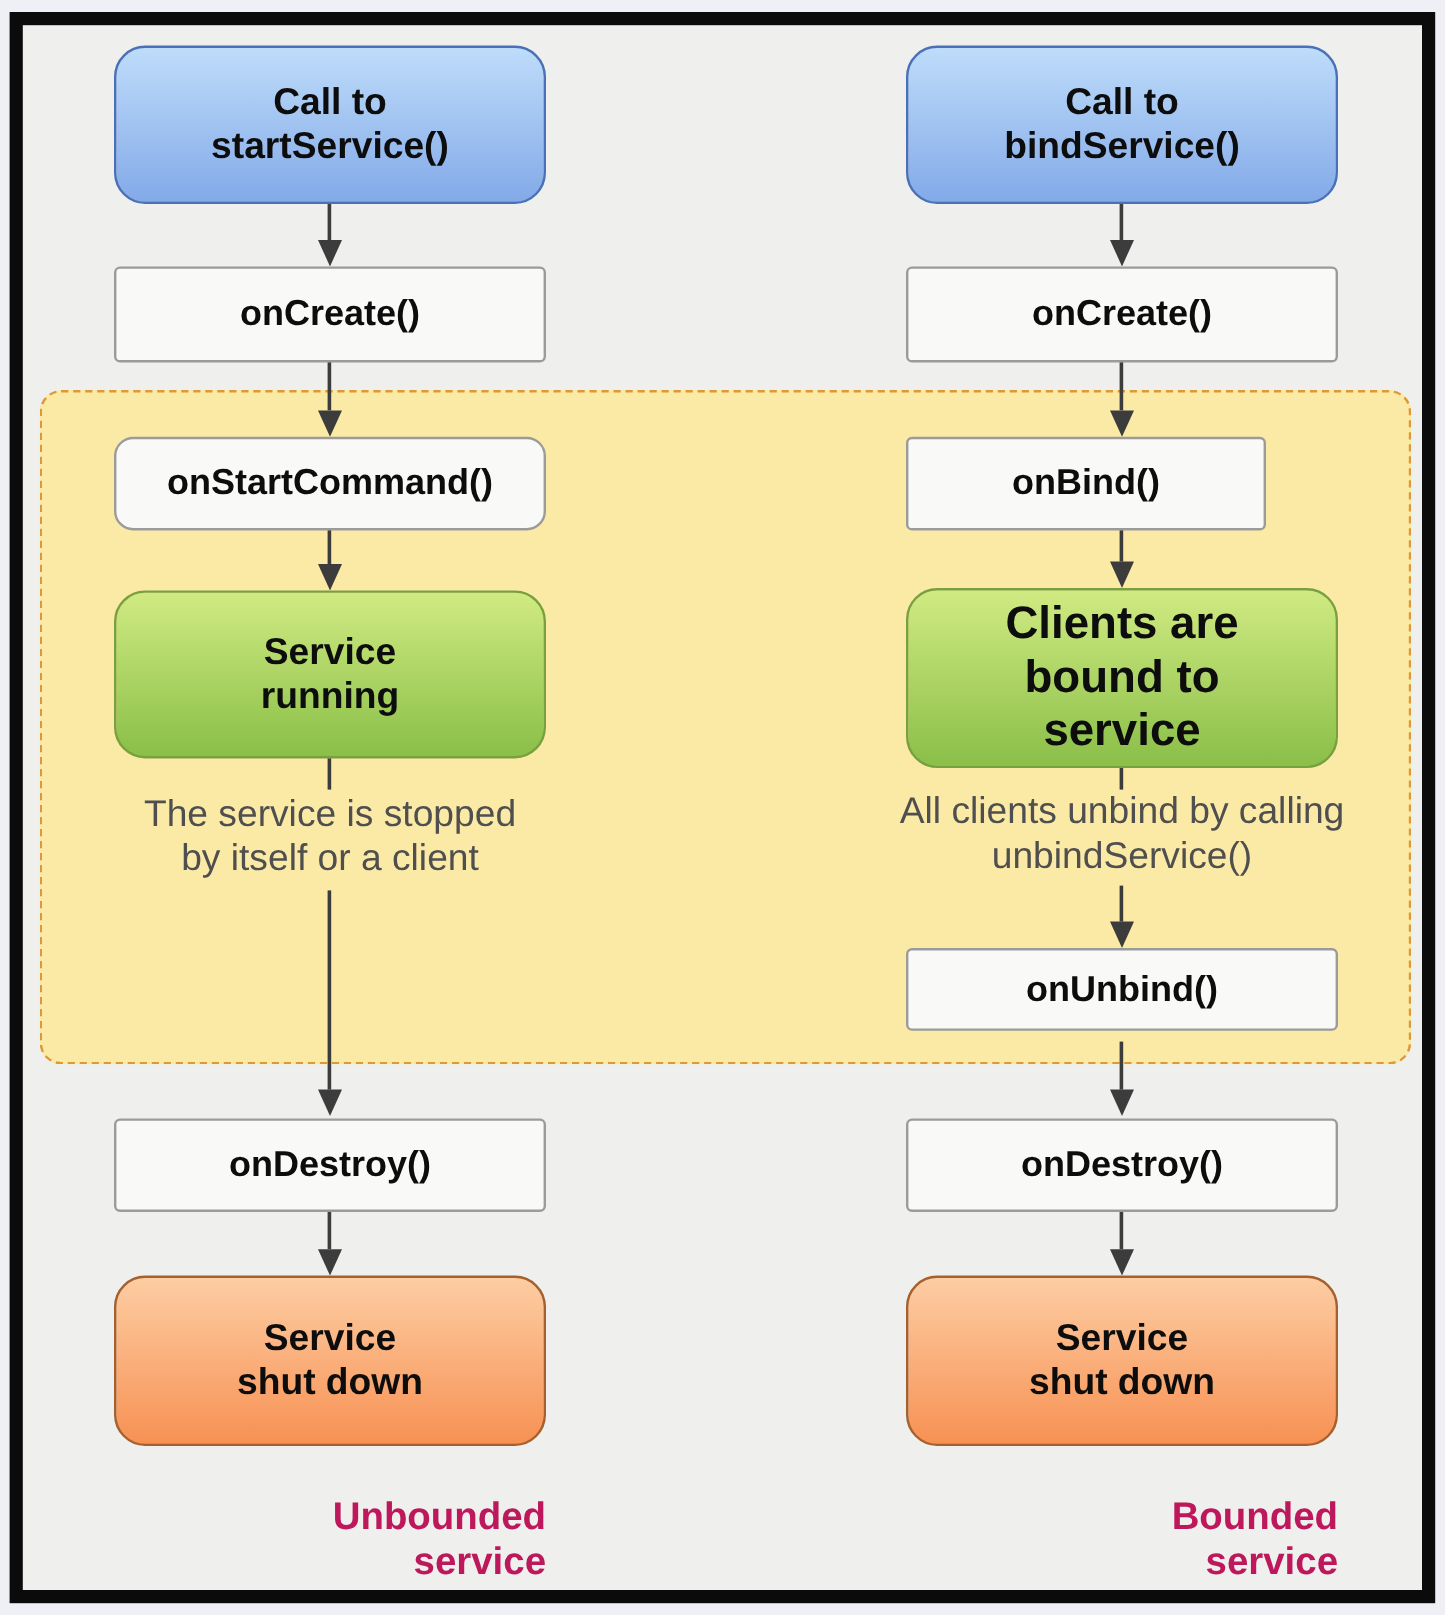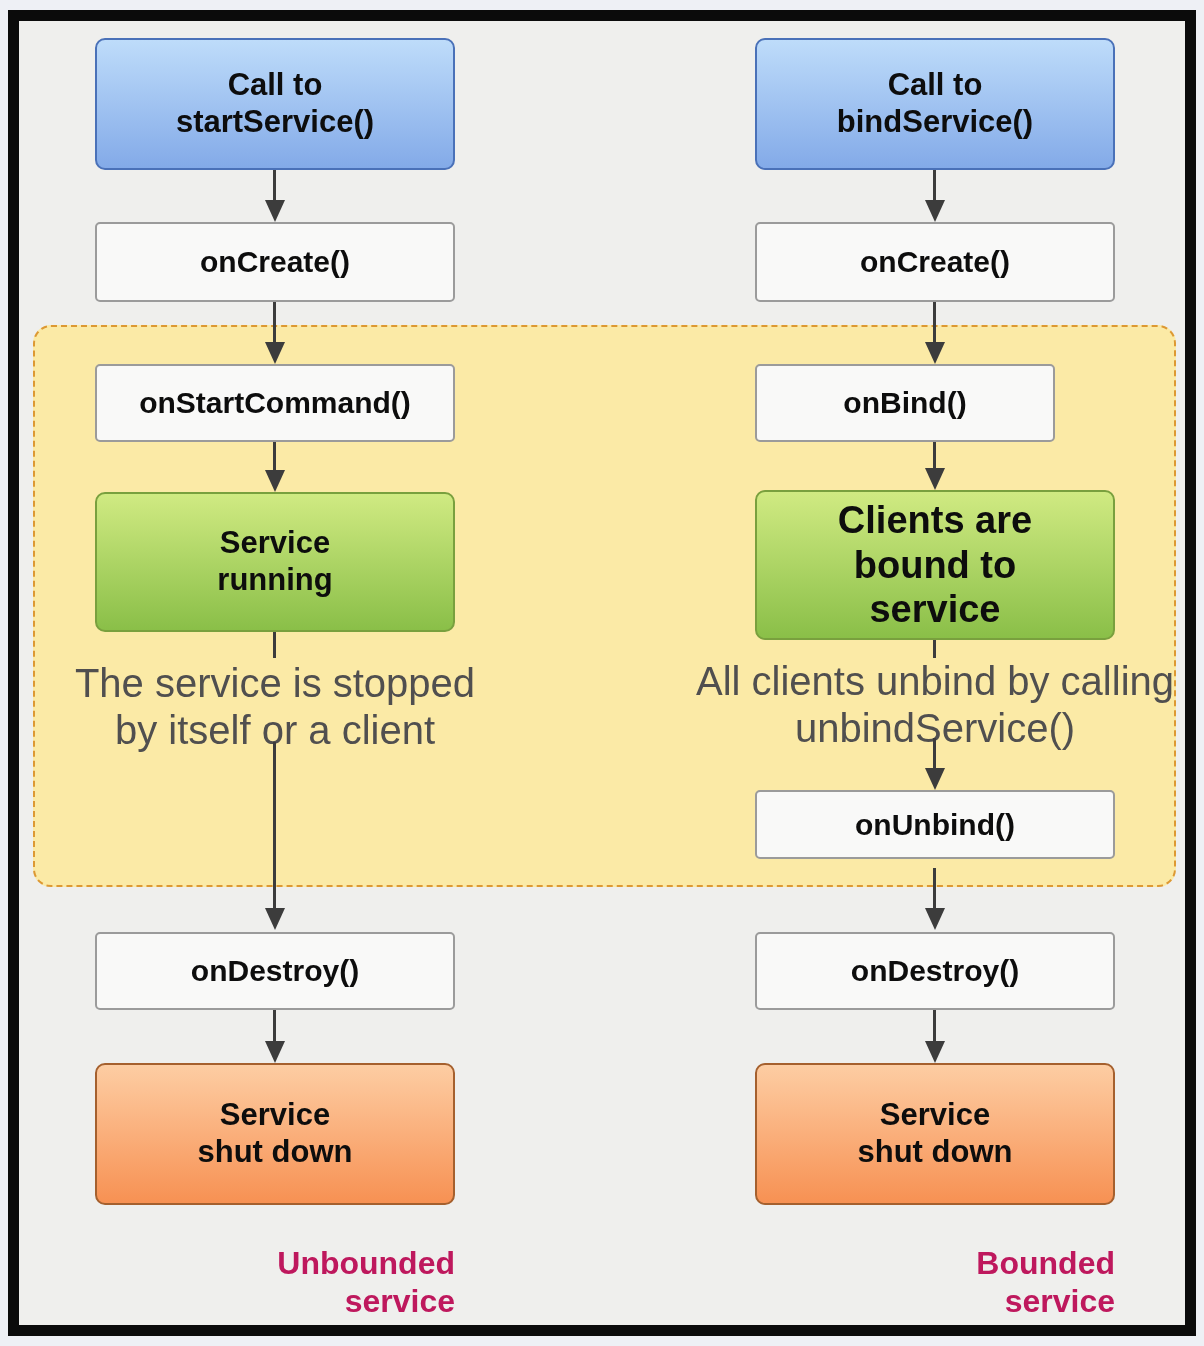--- a/index.html
+++ b/index.html
@@ -28,21 +28,21 @@
     border-radius:18px;
   }
 
   .node {
     position:absolute;
     display:flex; align-items:center; justify-content:center;
     text-align:center; white-space:pre-line;
     color:#0d0d0d;
   }
   .terminator {
-    border-radius:10px;
+    border-radius:26px;
     font-weight:bold; font-size:31px; line-height:1.18;
   }
   .blue {
     background:linear-gradient(#bedcfa, #83aae8);
     border:2px solid #4a71b8;
   }
   .green {
     background:linear-gradient(#d0ea82, #8abf48);
     border:2px solid #79a03e;
   }
@@ -53,21 +53,21 @@
   .process {
     background:#f9f9f8;
     border:2px solid #9b9b9b;
     border-radius:5px;
     font-size:30px;
     font-weight:bold;
   }
 
   .caption {
     position:absolute; text-align:center; white-space:pre-line;
-    font-size:40px; line-height:1.18; color:#504f4f;
+    font-size:31px; line-height:1.18; color:#504f4f;
   }
   .active-label {
     position:absolute; left:500px; top:570px; width:215px;
     text-align:center; white-space:pre-line;
     font-size:31px; line-height:1.2; color:#b3a23c; font-weight:bold;
   }
   .footer-label {
     position:absolute; text-align:right; white-space:pre-line;
     font-size:32px; line-height:1.2; font-weight:bold; color:#be185d;
   }
@@ -83,21 +83,21 @@
     border-right:10px solid transparent;
     border-top:22px solid #3c3c3c;
   }
   .stub { position:absolute; width:3px; background:#3c3c3c; }
 
   
   .l-start   { left:95px;  top:38px;   width:360px; height:132px; }
   .r-start   { left:755px; top:38px;   width:360px; height:132px; }
   .l-create  { left:95px;  top:222px;  width:360px; height:80px; }
   .r-create  { left:755px; top:222px;  width:360px; height:80px; }
-  .l-startcmd{ left:95px;  top:364px;  width:360px; height:78px; }
+  .l-startcmd{ left:95px;  top:364px;  width:360px; height:78px;border-radius:16px; }
   .r-bind    { left:755px; top:364px;  width:300px; height:78px; }
   .l-running { left:95px;  top:492px;  width:360px; height:140px; }
   .r-bound   { left:755px; top:490px;  width:360px; height:150px; font-size:38px; }
   .l-caption { left:40px;  top:660px;  width:470px; }
   .r-caption { left:665px; top:658px;  width:540px; }
   .r-unbind  { left:755px; top:790px;  width:360px; height:69px; }
   .l-destroy { left:95px;  top:932px;  width:360px; height:78px; }
   .r-destroy { left:755px; top:932px;  width:360px; height:78px; }
   .l-shut    { left:95px;  top:1063px; width:360px; height:142px; }
   .r-shut    { left:755px; top:1063px; width:360px; height:142px; }

